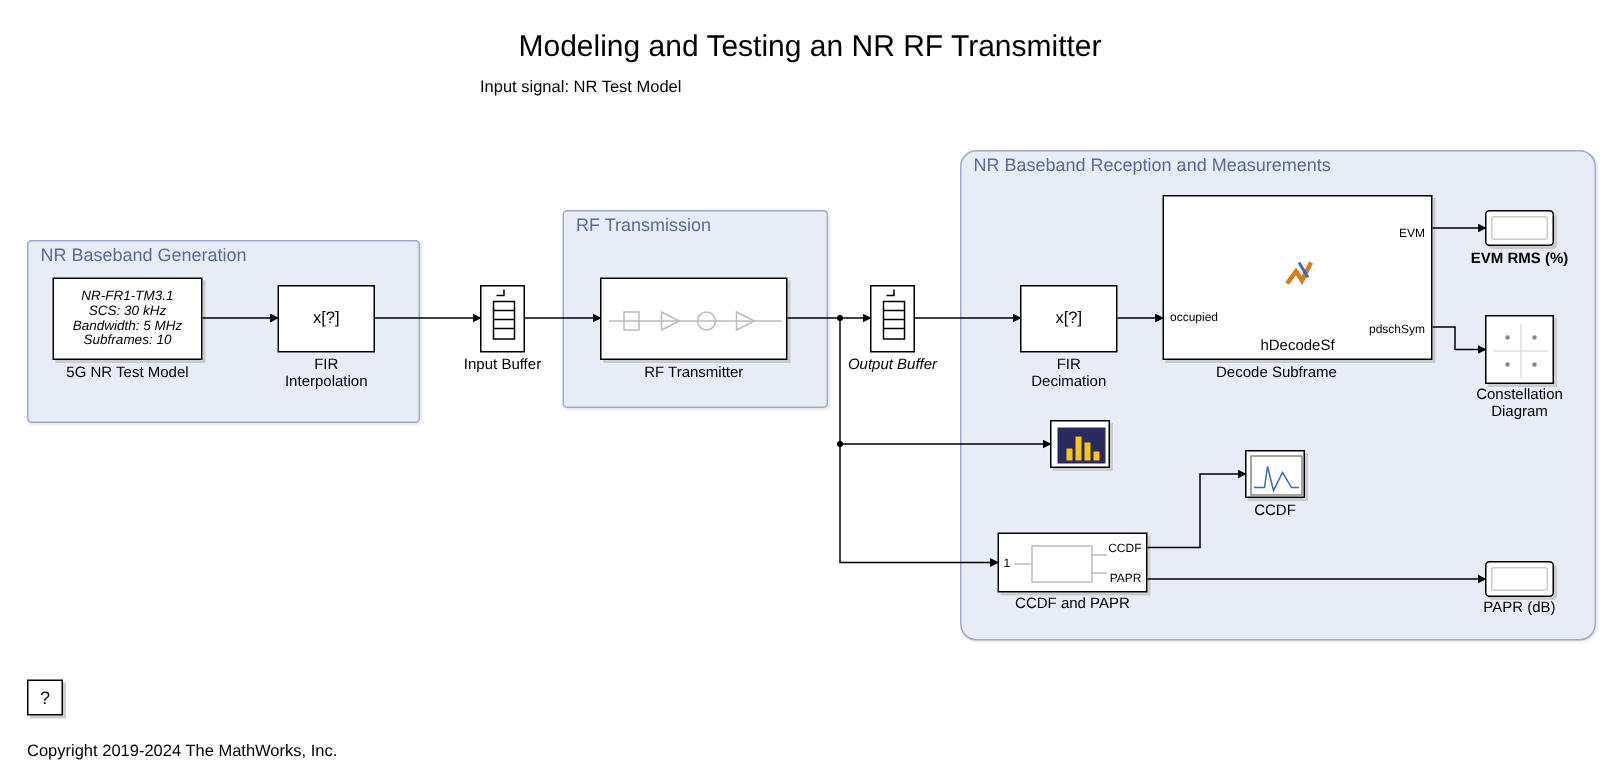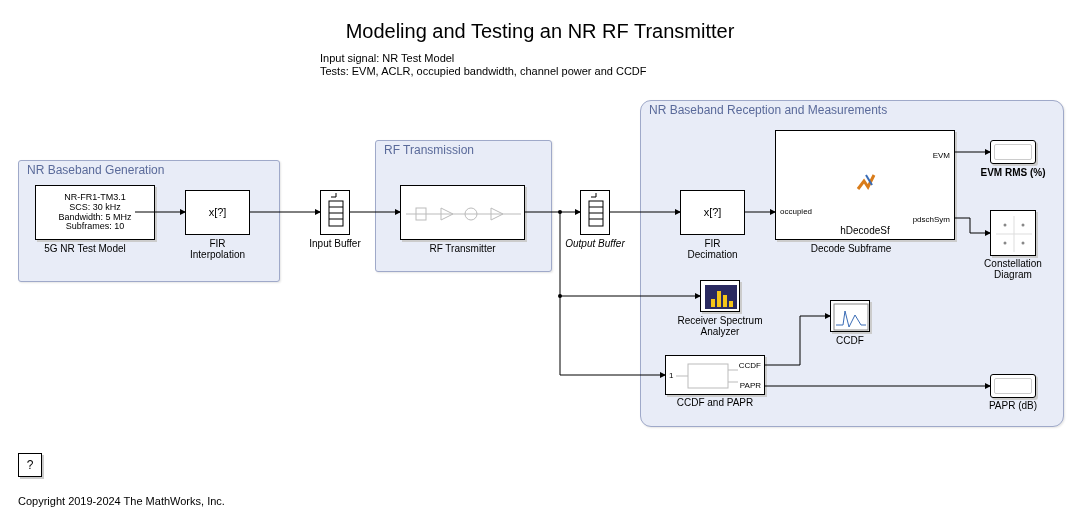--- a/index.html
+++ b/index.html
@@ -105,38 +105,37 @@
   svg { position:absolute; left:0; top:0; pointer-events:none; }
   .arrow { stroke:#000; stroke-width:1; fill:none; }
   .arrowhead { fill:#000; }
 </style>
 </head>
 <body>
 
 <div class="title">Modeling and Testing an NR RF Transmitter</div>
 <div class="subtitle">
   <span>Input signal: NR Test Model</span><br>
-  <span>Tests: EVM, ACLR, occupied bandwidth, channel power and CCDF</span>
 </div>
 
 <div class="canvas">
 
 <div class="group" style="left:18px; top:160px; width:260px; height:120px;">
   <div class="group-title">NR Baseband Generation</div>
 </div>
 
 <div class="group" style="left:375px; top:140px; width:175px; height:130px;">
   <div class="group-title">RF Transmission</div>
 </div>
 
 <div class="group" style="left:640px; top:100px; width:422px; height:325px;border-radius:11px;">
   <div class="group-title">NR Baseband Reception and Measurements</div>
 </div>
 
-<div class="block block-shadow" style="left:35px; top:185px; width:120px; height:55px;">
+<div class="block block-shadow" style="left:35px; top:185px; width:100px; height:55px;font-style:italic;">
   <div class="block-inner">
     <span>NR-FR1-TM3.1</span>
     <span>SCS: 30 kHz</span>
     <span>Bandwidth: 5 MHz</span>
     <span>Subframes: 10</span>
   </div>
 </div>
 <div class="block-label" style="left:35px; top:243px; width:100px;">5G NR Test Model</div>
 
 <div class="block" style="left:185px; top:190px; width:65px; height:45px;">
@@ -215,21 +214,20 @@
 
 <div class="block block-shadow" style="left:700px; top:280px; width:40px; height:32px;">
   <svg width="40" height="32">
     <rect x="4" y="4" width="32" height="24" fill="#2a2a60"></rect>
     <rect x="10" y="18" width="4" height="8" fill="#f5c518"></rect>
     <rect x="16" y="10" width="4" height="16" fill="#f5c518"></rect>
     <rect x="22" y="14" width="4" height="12" fill="#f5c518"></rect>
     <rect x="28" y="20" width="4" height="6" fill="#f5c518"></rect>
   </svg>
 </div>
-<div class="block-label" style="left:660px; top:315px; width:120px;">Receiver Spectrum Analyzer</div>
 
 <div class="block block-shadow" style="left:830px; top:300px; width:40px; height:32px;">
   <svg width="40" height="32">
     <rect x="3" y="3" width="34" height="26" fill="#fff" stroke="#888"></rect>
     <path d="M5 24 L12 24 L14 10 L18 26 L24 14 L30 24 L35 24" fill="none" stroke="#3a6cb5" stroke-width="1"></path>
   </svg>
 </div>
 <div class="block-label" style="left:820px; top:335px; width:60px;">CCDF</div>
 
 <div class="block block-shadow" style="left:665px; top:355px; width:100px; height:40px;">

